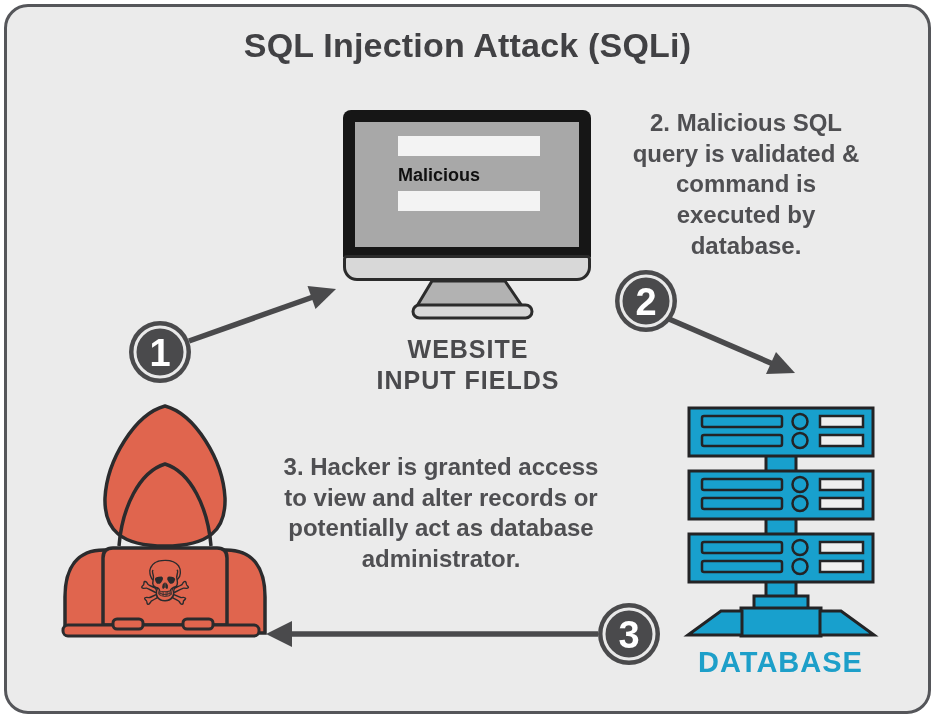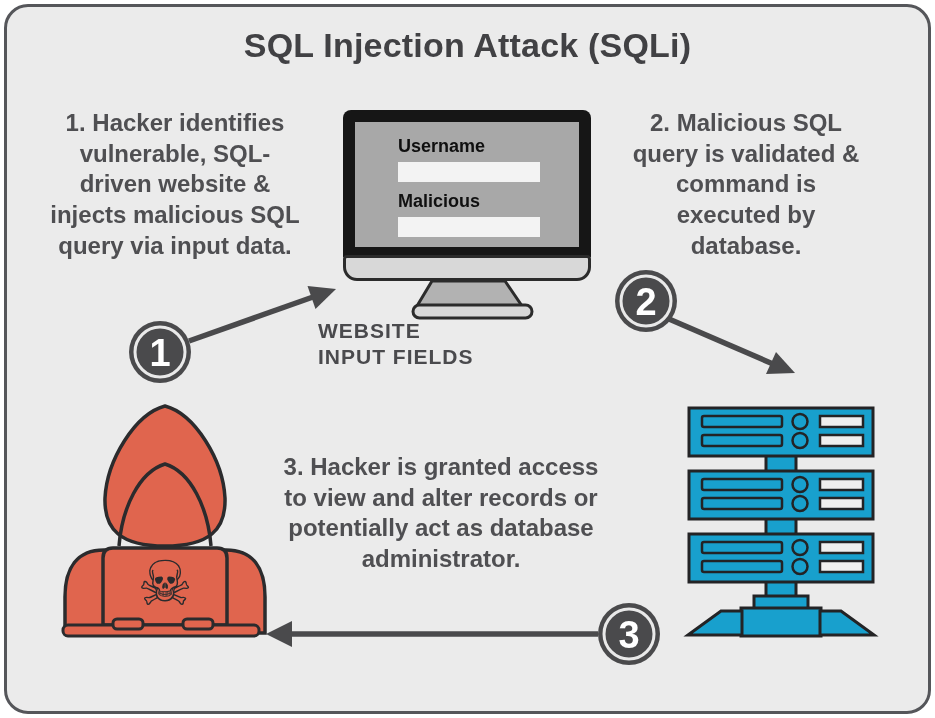--- a/index.html
+++ b/index.html
@@ -17,54 +17,48 @@
   .step3{left:238px;top:452px;width:406px;}
   
   .monitor-bezel{left:343px;top:110px;width:248px;height:147px;background:#161616;
                  border-radius:8px 8px 0 0;box-sizing:border-box;}
   .monitor-screen{position:absolute;left:12px;top:12px;width:224px;height:125px;background:#a8a8a8;
                   box-sizing:border-box;padding:14px 0 0 43px;}
   .field-label{font-size:18px;font-weight:bold;color:#101010;margin-bottom:5px;}
   .field-box{width:142px;height:20px;background:#f3f3f3;margin-bottom:9px;}
   .monitor-chin{left:343px;top:255px;width:248px;height:26px;background:#d8d8d8;
                 border:3px solid #2b2b2b;border-radius:4px 4px 14px 14px;box-sizing:border-box;}
-  .website-label{left:318px;top:318px;width:300px;font-size:21px;font-weight:bold;
+  .website-label{left:318px;top:334px;width:300px;text-align:center;font-size:25px;font-weight:bold;
                  color:#4a4a4d;letter-spacing:1px;line-height:1.22;white-space:pre-line;}
   .entity-label{text-align:center;font-size:29px;font-weight:bold;letter-spacing:1px;}
   .hacker-label{left:52px;top:646px;width:216px;color:#e65540;}
   .database-label{left:678px;top:646px;width:205px;color:#1d9fc9;}
   svg{display:block;}
   .overlay{left:0;top:0;pointer-events:none;}
 </style>
 </head>
 <body>
 
 <div class="stage">
   <div class="panel"></div>
 
   <div class="abs title">SQL Injection Attack (SQLi)</div>
 
-  <div class="abs step-text step1">1. Hacker identifies
-vulnerable, SQL-
-driven website &amp;
-injects malicious SQL
-query via input data.</div>
   <div class="abs step-text step2">2. Malicious SQL
 query is validated &amp;
 command is
 executed by
 database.</div>
   <div class="abs step-text step3">3. Hacker is granted access
 to view and alter records or
 potentially act as database
 administrator.</div>
 
   <div class="abs monitor-bezel">
     <div class="monitor-screen">
-      <div class="field-label">Username</div>
       <div class="field-box"></div>
       <div class="field-label">Malicious</div>
       <div class="field-box"></div>
     </div>
   </div>
   <div class="abs monitor-chin"></div>
   <svg class="abs" style="left:405px;top:279px;" width="135" height="42" viewBox="0 0 135 42">
     <polygon points="27,2 100,2 117,27 12,27" fill="#b2b2b2" stroke="#2b2b2b" stroke-width="3"></polygon>
     <rect x="8" y="26" width="119" height="13" rx="6.5" fill="#d8d8d8" stroke="#2b2b2b" stroke-width="3"></rect>
   </svg>
@@ -114,20 +108,21 @@
     </g>
     <g fill="#efefef" stroke="#232325" stroke-width="2.5">
       <rect x="142" y="16" width="43" height="11"></rect>
         <rect x="142" y="35" width="43" height="11"></rect>
       <rect x="142" y="79" width="43" height="11"></rect>
         <rect x="142" y="98" width="43" height="11"></rect>
       <rect x="142" y="142" width="43" height="11"></rect>
         <rect x="142" y="161" width="43" height="11"></rect>
     </g>
   </svg>
+  <div class="abs entity-label database-label">DATABASE</div>
 
   <svg class="abs overlay" width="935" height="718" viewBox="0 0 935 718">
     <g stroke="#4a4a4c" stroke-width="5.5" fill="#4a4a4c">
       <line x1="189" y1="341" x2="313" y2="297"></line>
       <polygon points="336,289 315.5,309 307.5,286" stroke="none"></polygon>
       <line x1="669" y1="319" x2="773" y2="364"></line>
       <polygon points="795,373 766,374 776,352" stroke="none"></polygon>
       <line x1="598" y1="634" x2="292" y2="634"></line>
       <polygon points="266,634 292,621 292,647" stroke="none"></polygon>
     </g>

